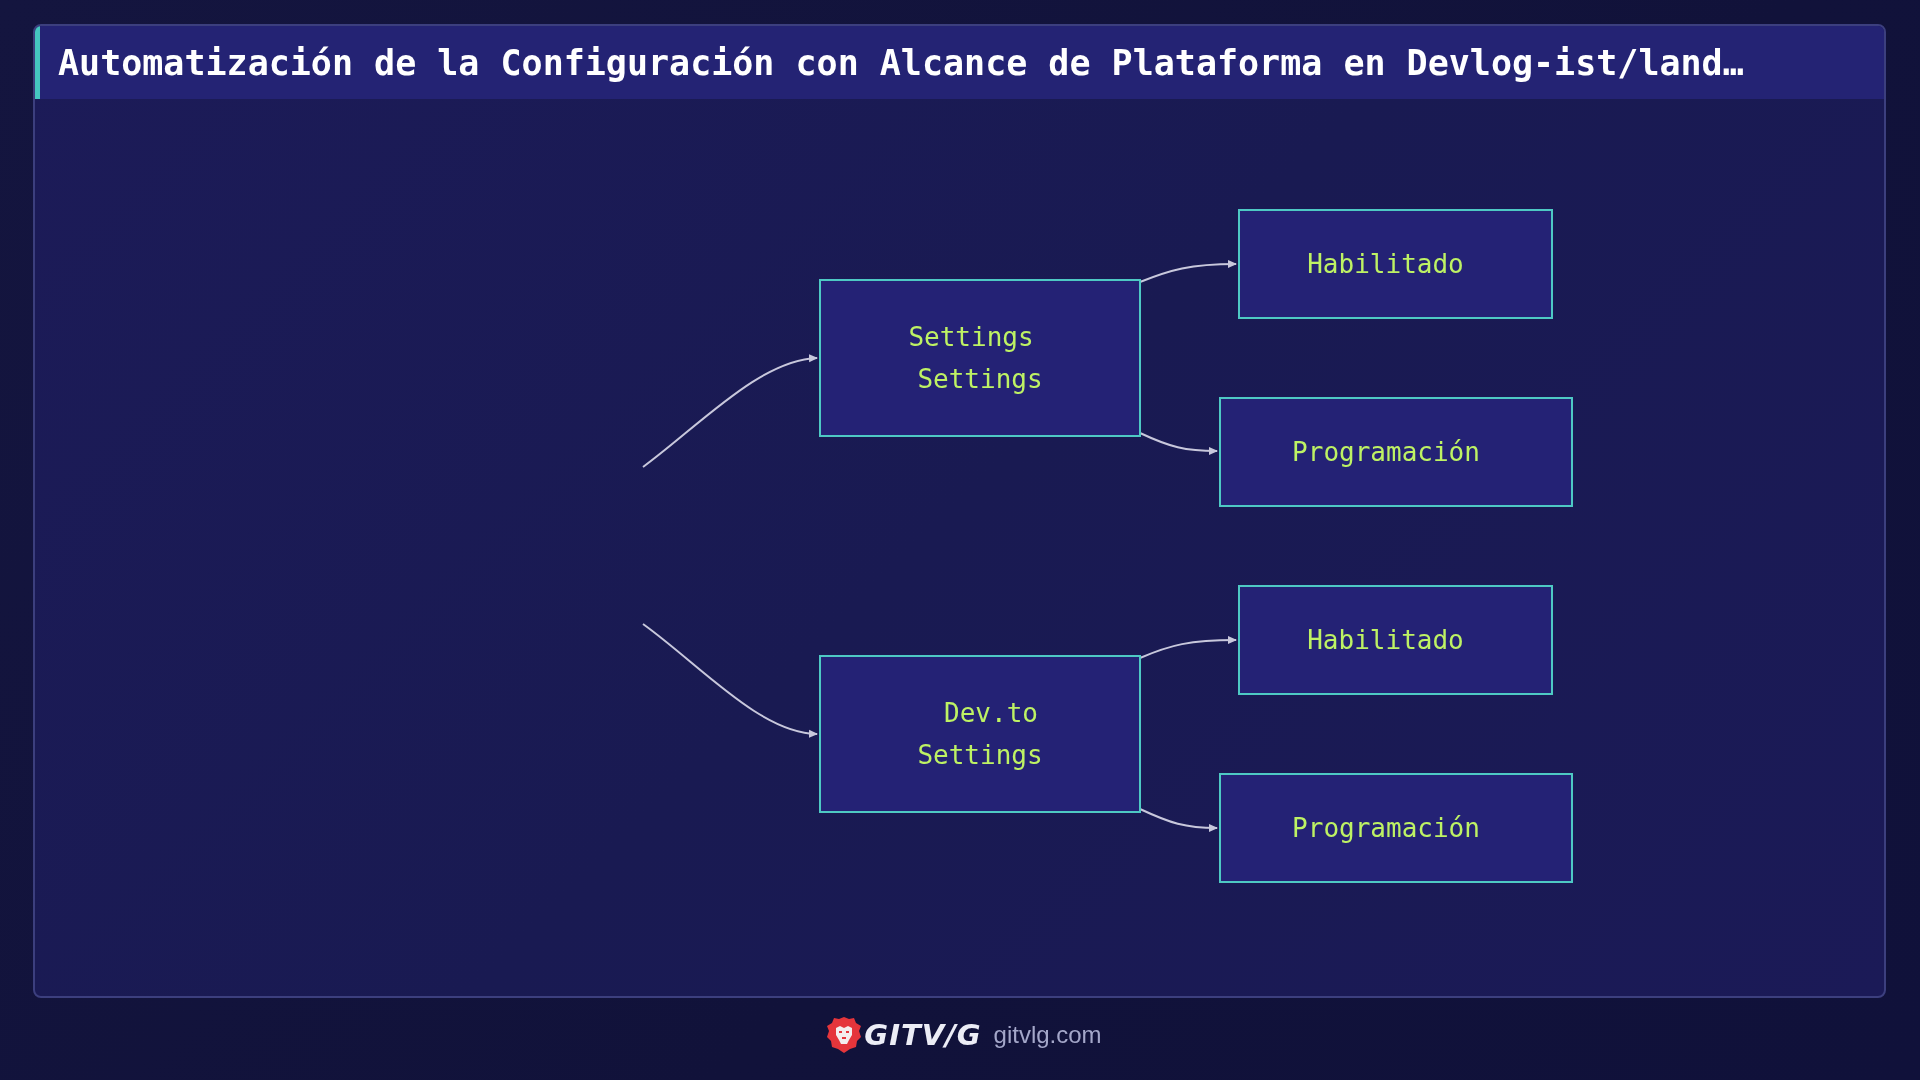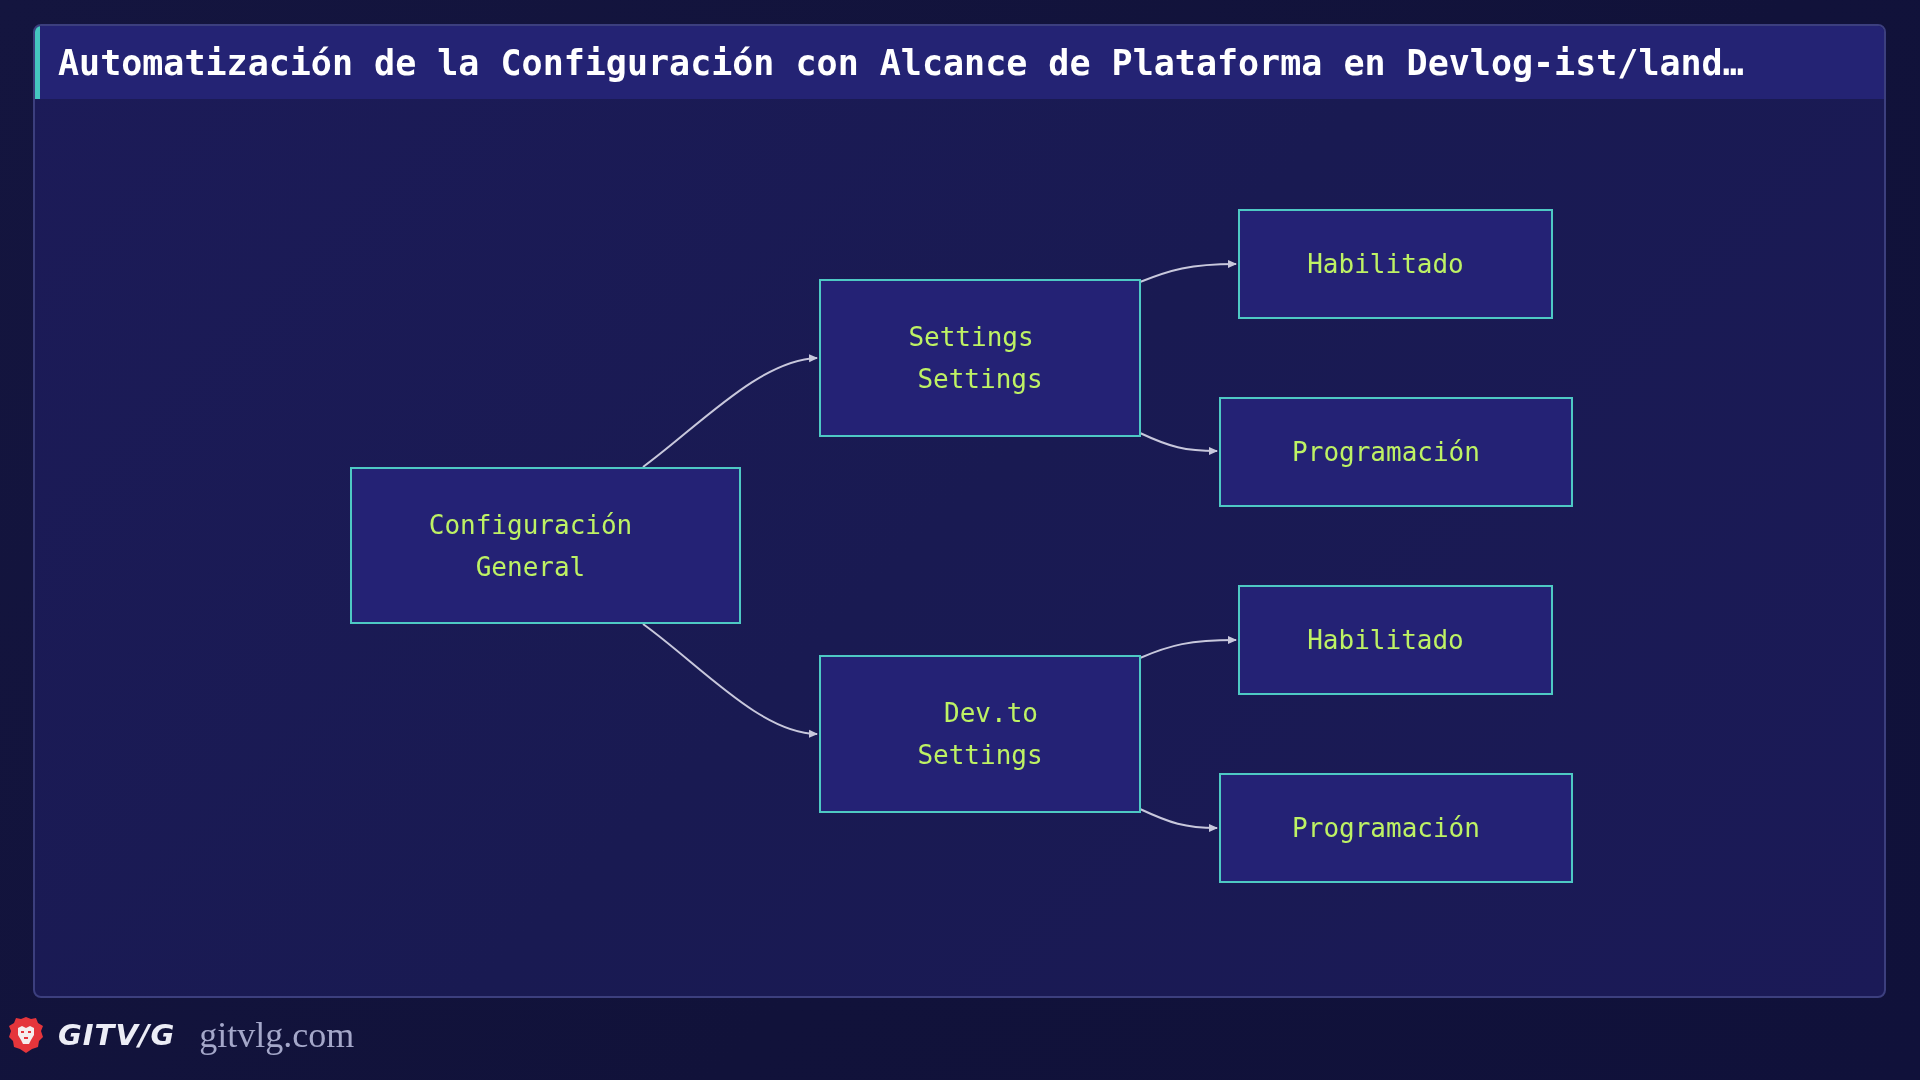--- a/index.html
+++ b/index.html
@@ -60,35 +60,35 @@
       line-height: 42px;
       display: flex; flex-direction: column;
       align-items: center; justify-content: center;
       text-align: center;
     }
     .node span { display: block; white-space: pre; }
     .footer {
       position: absolute;
       left: 0; right: 0; top: 1013px;
       height: 44px;
-      display: flex; align-items: center; justify-content: flex-start;
-      gap: 14px;
+      display: flex; align-items: center; justify-content: center;
+      gap: 2px;
       margin-left: 8px;
     }
     .brand {
       color: #ecedf6;
       font-family: "DejaVu Sans", sans-serif;
       font-weight: bold; font-style: italic;
       font-size: 29px;
       letter-spacing: 1px;
     }
     .site {
       color: #a4a7c9;
-      font-family: Liberation Serif, serif;
-      font-size: 36px;
+      font-family: Liberation Sans, sans-serif;
+      font-size: 24px;
       margin-left: 10px;
     }
   </style>
 </head>
 <body>
 
 <div class="stage">
 
   <div class="panel">
     <div class="header">
@@ -103,24 +103,20 @@
       </marker>
     </defs>
     <path d="M643,467 C700,425 760,360 817,358" stroke="#c8c8dc" stroke-width="2" fill="none" marker-end="url(#arrow)"></path>
     <path d="M643,624 C700,665 760,733 817,734" stroke="#c8c8dc" stroke-width="2" fill="none" marker-end="url(#arrow)"></path>
     <path d="M1140,282 C1170,270 1190,264 1236,264" stroke="#c8c8dc" stroke-width="2" fill="none" marker-end="url(#arrow)"></path>
     <path d="M1140,433 C1170,447 1185,451 1217,451" stroke="#c8c8dc" stroke-width="2" fill="none" marker-end="url(#arrow)"></path>
     <path d="M1140,658 C1170,645 1190,640 1236,640" stroke="#c8c8dc" stroke-width="2" fill="none" marker-end="url(#arrow)"></path>
     <path d="M1140,809 C1170,823 1185,828 1217,828" stroke="#c8c8dc" stroke-width="2" fill="none" marker-end="url(#arrow)"></path>
   </svg>
 
-  <div class="node" style="left:350px; top:467px; width:391px; height:157px; padding-right:30px;">
-    <span>Configuración</span>
-    <span>General</span>
-  </div>
 
   <div class="node" style="left:819px; top:279px; width:322px; height:158px;">
     <span style="margin-right:18px;">Settings</span>
     <span>Settings</span>
   </div>
 
   <div class="node" style="left:1238px; top:209px; width:315px; height:110px; padding-right:20px;">
     <span>Habilitado</span>
   </div>
 

